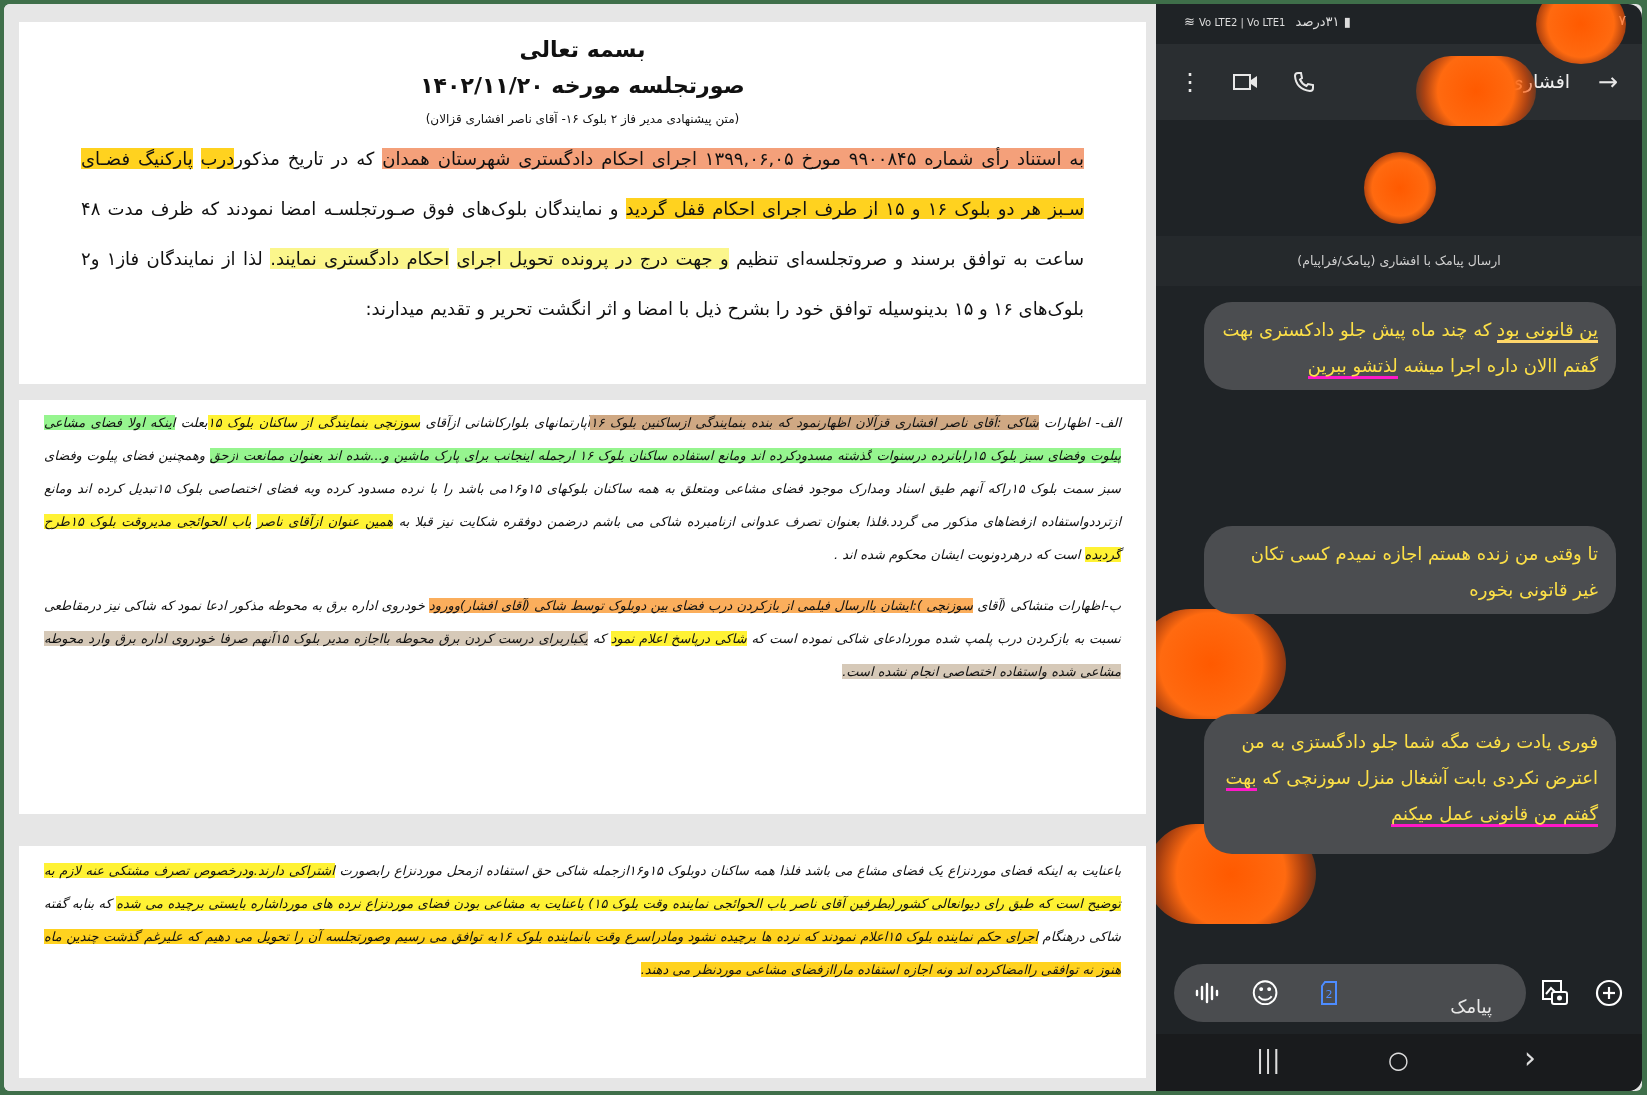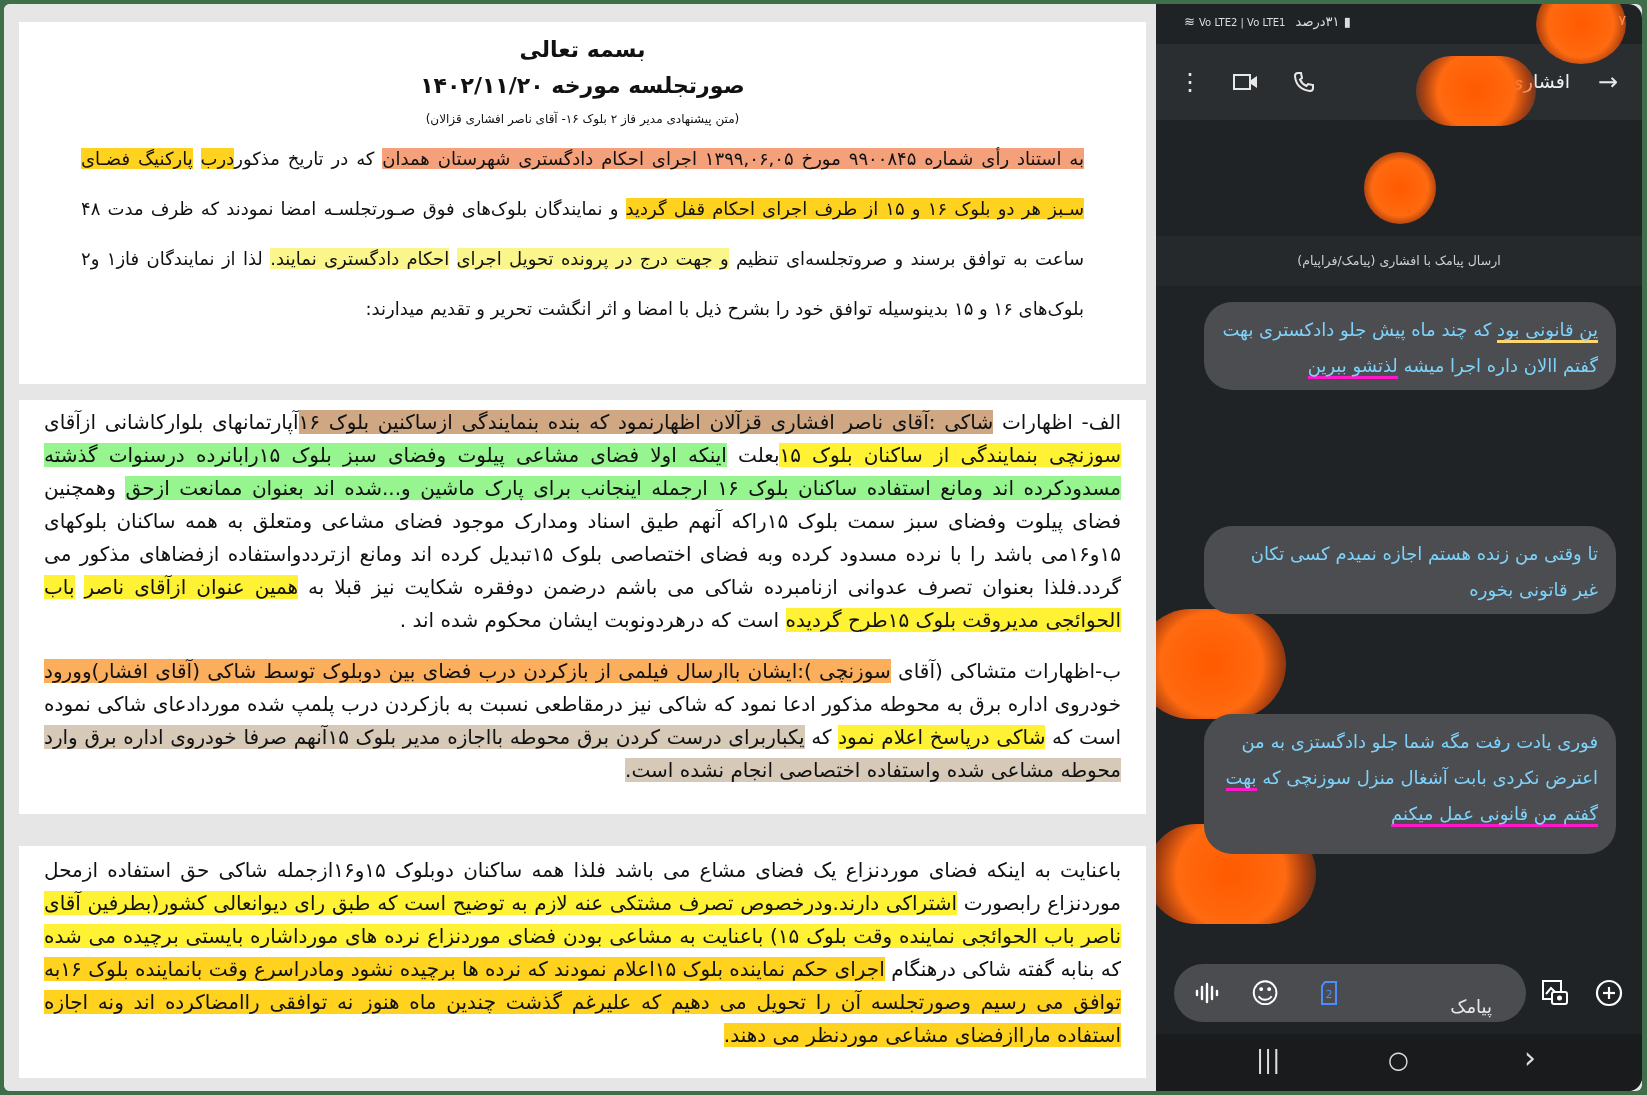--- a/index.html
+++ b/index.html
@@ -6,41 +6,41 @@
   body{width:1647px;height:1095px;background:#3f6f4a;position:relative;overflow:hidden;font-family:"DejaVu Sans",sans-serif;}
   .frame{position:absolute;left:4px;top:4px;width:1638px;height:1087px;background:#e6e6e6;border-radius:6px;overflow:hidden;}
   .docpane{position:absolute;left:0;top:0;width:1152px;height:1087px;background:#e6e6e6;}
   .card{position:absolute;left:15px;width:1127px;background:#fff;direction:rtl;color:#111;}
   .card1{top:18px;height:362px;}
   .card2{top:396px;height:414px;}
   .card3{top:842px;height:232px;}
   .title{text-align:center;font-weight:bold;font-size:22px;line-height:36px;font-family:"DejaVu Sans",sans-serif;}
   .subtitle{text-align:center;font-size:12px;line-height:30px;}
   .p1{padding:0 62px 0 62px;font-size:18px;line-height:50px;text-align:justify;}
-  .p2{padding:0 25px;font-size:20px;line-height:33px;text-align:justify;}
+  .p2{padding:0 25px;font-size:13px;line-height:33px;text-align:justify;font-style:italic;}
   .hl-salmon{background:#f4a07a;}
   .hl-gold{background:#ffd21f;}
   .hl-lyellow{background:#fbf68c;}
   .hl-tan{background:#cfa883;}
   .hl-green{background:#96f58f;}
   .hl-yellow{background:#fff234;}
   .hl-orange{background:#fbae5c;}
   .hl-grey{background:#d6c9b8;}
   .gap{height:18px;}
   
   .phone{position:absolute;left:1152px;top:0;width:486px;height:1087px;background:#1f2326;border-radius:0 14px 14px 0;overflow:hidden;color:#fff;}
   .status{position:absolute;left:0;top:0;width:486px;height:40px;font-size:13px;}
   .status .left{position:absolute;left:28px;top:10px;color:#ddd;direction:rtl;}
   .status .right{position:absolute;right:16px;top:8px;color:#fff;font-size:14px;}
   .header{position:absolute;left:0;top:40px;width:486px;height:76px;background:#2a2e31;}
   .hbtn{position:absolute;top:20px;width:36px;height:36px;display:flex;align-items:center;justify-content:center;color:#e8e8e8;font-size:24px;}
   .contact{position:absolute;right:72px;top:26px;font-size:19px;direction:rtl;color:#f0f0f0;}
   .avatar-blob{position:absolute;border-radius:50%;background:radial-gradient(circle,#ff5a00 0%,#ff6a10 55%,rgba(255,80,0,0.6) 75%,rgba(255,80,0,0) 100%);}
   .send-info{position:absolute;left:0;top:232px;width:486px;height:50px;background:#25292c;text-align:center;font-size:12.5px;line-height:50px;color:#d0d0d0;direction:rtl;}
-  .bubble{position:absolute;left:48px;width:412px;background:#4b4d50;border-radius:28px;direction:rtl;font-size:18px;line-height:36px;padding:10px 18px;box-sizing:border-box;color:#7dd3fc;}
+  .bubble{position:absolute;left:48px;width:412px;background:#4b4d50;border-radius:28px;direction:rtl;font-size:18px;line-height:36px;padding:10px 18px;box-sizing:border-box;color:#fde047;}
   .ul-y{border-bottom:3px solid #ffd66b;}
   .ul-m{border-bottom:3px solid #ff18c8;}
   .composer{position:absolute;left:18px;top:960px;width:352px;height:58px;background:#4a4c4f;border-radius:29px;}
   .cicon{position:absolute;top:14px;width:30px;height:30px;display:flex;align-items:center;justify-content:center;color:#fff;font-size:22px;}
   .cplaceholder{position:absolute;right:34px;top:32px;font-size:18px;color:#e8e8e8;direction:rtl;}
   .navbar{position:absolute;left:0;top:1030px;width:486px;height:57px;background:#191b1d;}
   .nav{position:absolute;top:12px;color:#ddd;font-size:24px;}
 </style>
 </head>
 <body>

